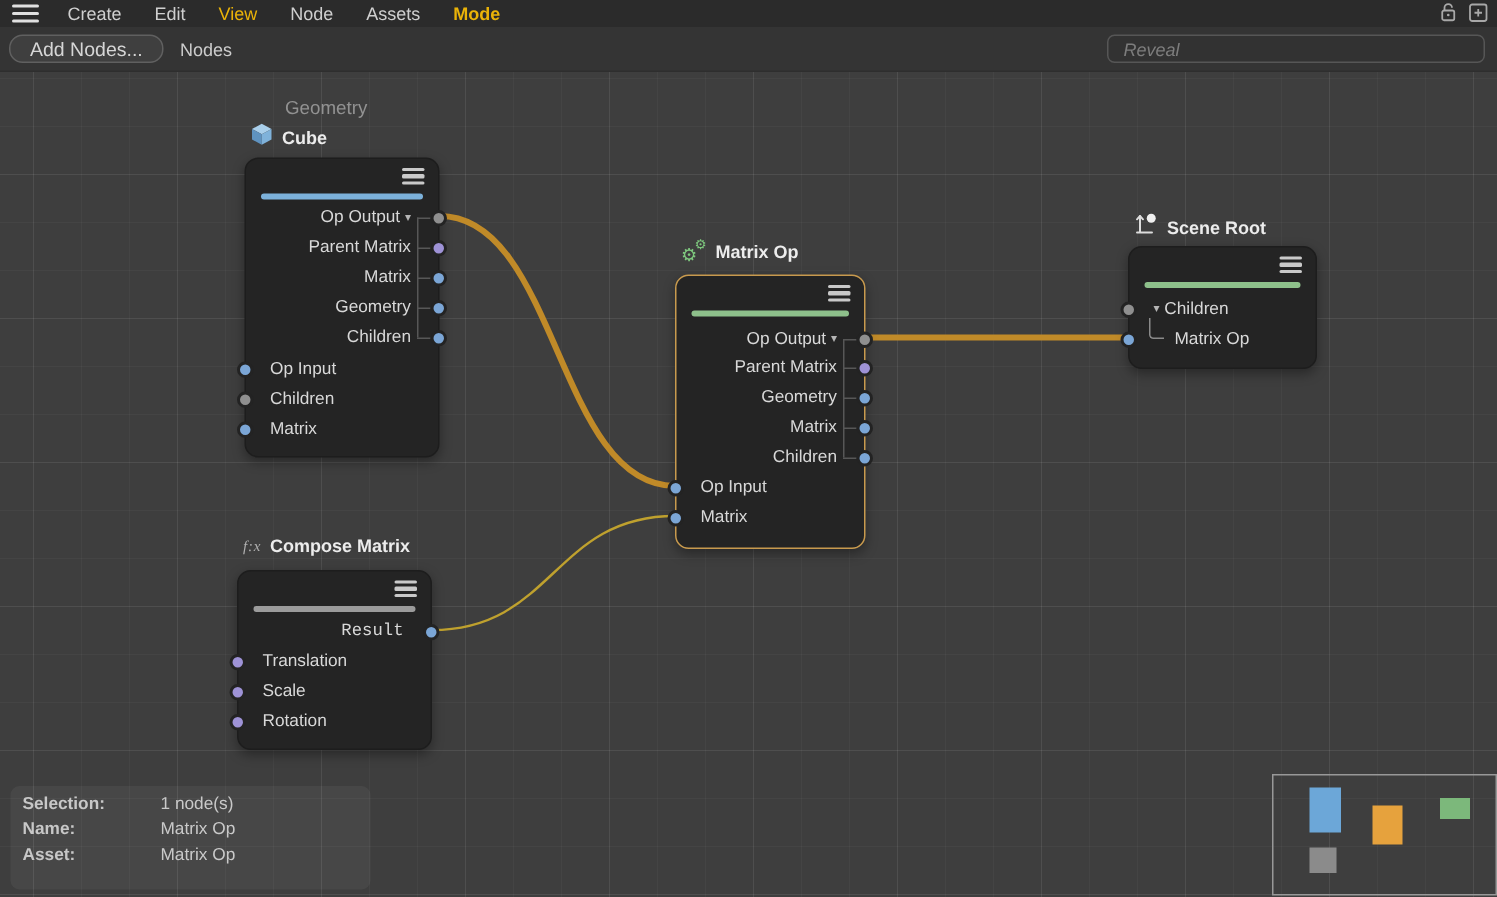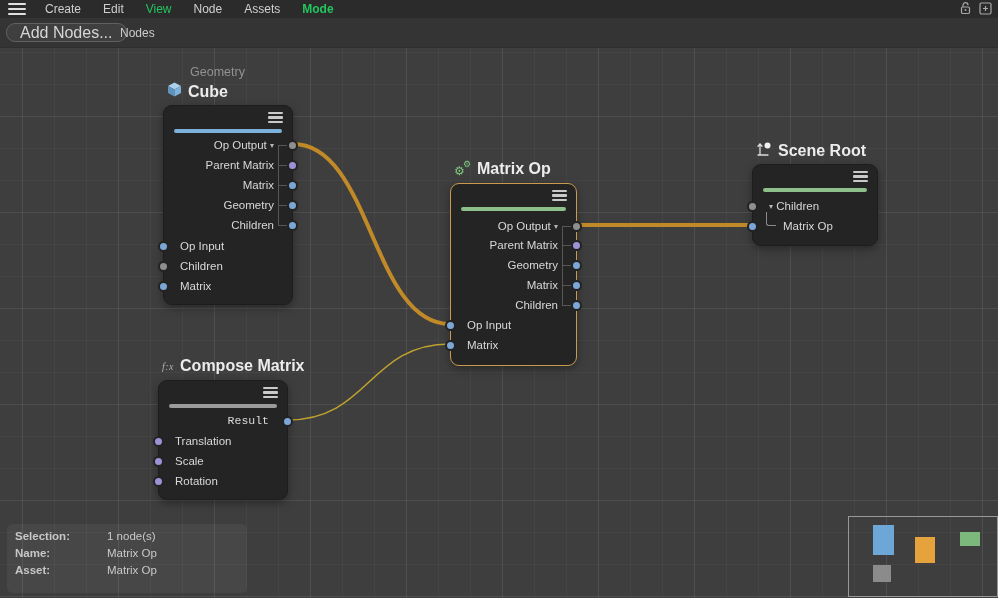--- a/index.html
+++ b/index.html
@@ -6,31 +6,31 @@
   html,body { width:998px; height:598px; overflow:hidden; background:#3e3e3e;
     font-family:"Liberation Sans", sans-serif; -webkit-font-smoothing:antialiased; }
 
   
   .menubar { position:absolute; left:0; top:0; width:998px; height:18px;
     background:#2b2b2b; display:flex; align-items:center; z-index:50; }
   .hamburger { width:18px; height:12px; margin:0 8px 0 8px; display:flex;
     flex-direction:column; justify-content:space-between; cursor:pointer; }
   .hamburger div { height:2.4px; background:#e0e0e0; border-radius:1px; }
   .menu-item { padding:0 11px; font-size:12px; color:#cfcfcf; line-height:18px; cursor:default; }
-  .menu-item.accent { color:#22c55e; }
+  .menu-item.accent { color:#eab308; }
   .menu-item.bold { font-weight:700; }
   .menubar-right { position:absolute; right:5px; top:1px; display:flex; gap:5px; }
   .menubar-right svg { display:block; }
 
   
   .toolbar { position:absolute; left:0; top:18px; width:998px; height:30px;
     background:#343434; border-bottom:1px solid #2e2e2e; z-index:50; }
   .add-nodes-btn { position:absolute; left:6px; top:5px; height:19px; padding:0 13px;
     background:#3f3f3f; border:1px solid #606060; border-radius:9px; color:#d6d6d6;
-    font-size:16px; line-height:17px; font-family:"Liberation Sans",sans-serif; }
+    font-size:13px; line-height:17px; font-family:"Liberation Sans",sans-serif; }
   .nodes-tab { position:absolute; left:120px; top:8px; font-size:12px; color:#cccccc; }
   .reveal-input { position:absolute; right:8px; top:5px; width:252px; height:19px;
     background:#323232; border:1px solid #565656; border-radius:5px; color:#cccccc;
     font-size:12px; padding:0 10px; font-style:italic; font-family:"Liberation Sans",sans-serif; }
   .reveal-input::placeholder { color:#7d7d7d; font-style:italic; }
 
   
   .canvas { position:absolute; left:0; top:0; width:998px; height:598px;
     background:
       linear-gradient(rgba(255,255,255,0.055) 1px, transparent 1px),
@@ -54,21 +54,21 @@
     line-height:16px; white-space:nowrap; }
   .port-label .caret { font-size:8px; color:#b5b5b5; vertical-align:1px; }
   .port-dot { position:absolute; width:11px; height:11px; border-radius:50%;
     border:2px solid #232323; z-index:3; cursor:crosshair; }
   .tick { position:absolute; height:1px; background:#575757; }
   .rail { position:absolute; width:1px; background:#575757; }
   .treeL { position:absolute; border-left:1px solid #8a8a8a; border-bottom:1px solid #8a8a8a;
     border-bottom-left-radius:3px; }
 
   .node-title-row { position:absolute; display:flex; align-items:center; gap:6px; z-index:2; }
-  .node-title { font-size:16px; font-weight:600; color:#ececec; white-space:nowrap; }
+  .node-title { font-size:12px; font-weight:600; color:#ececec; white-space:nowrap; }
   .node-supertitle { position:absolute; font-size:12.5px; color:#929292; z-index:2; }
   .fx-icon { font-family:"Liberation Serif",serif; font-style:italic; font-size:10px;
     color:#b0b0b0; letter-spacing:0.5px; }
   .gears-icon { position:relative; width:17px; height:16px; }
   .gears-icon span { position:absolute; color:#7ec87e; line-height:1; }
 
   
   .info-panel { position:absolute; left:7px; top:524px; width:240px; height:69px;
     background:rgba(255,255,255,0.05); border-radius:6px; z-index:10; padding-top:4px; }
   .info-row { display:flex; height:17px; line-height:17px; font-size:11.5px; }
@@ -253,13 +253,14 @@
           <rect x="2" y="2" width="11" height="11" rx="1.5" fill="none" stroke="#a8a8a8" stroke-width="1.2"></rect>
           <path d="M7.5 5 v5 M5 7.5 h5" stroke="#a8a8a8" stroke-width="1.2"></path>
         </svg>
     </span>
   </div>
 </div>
 
 <div class="toolbar">
   <button class="add-nodes-btn">Add Nodes...</button>
   <span class="nodes-tab">Nodes</span>
+  <input class="reveal-input" placeholder="Reveal" style="">
 </div>
 
 </body></html>

